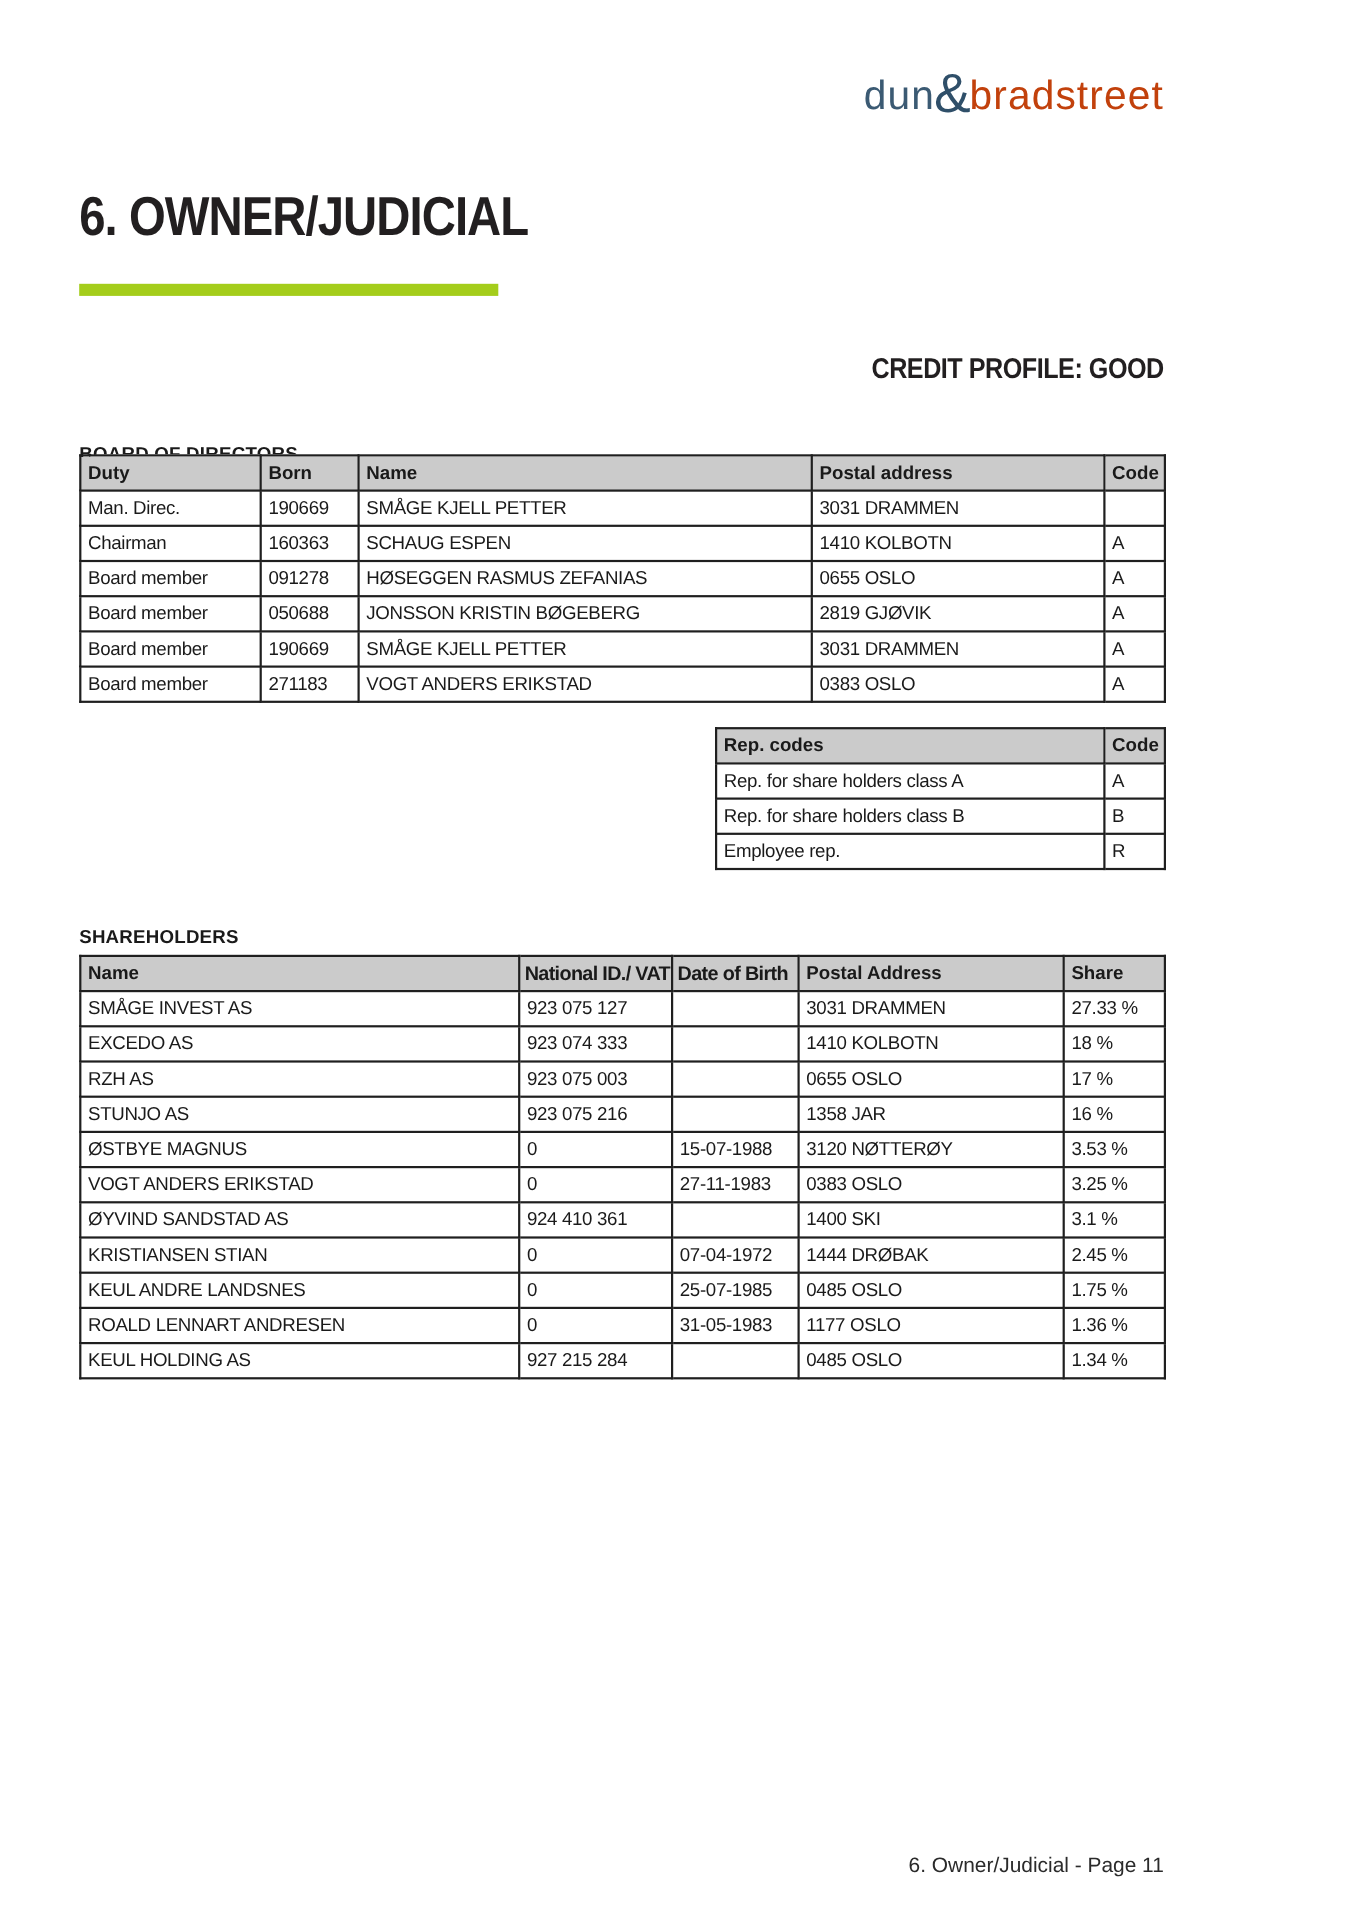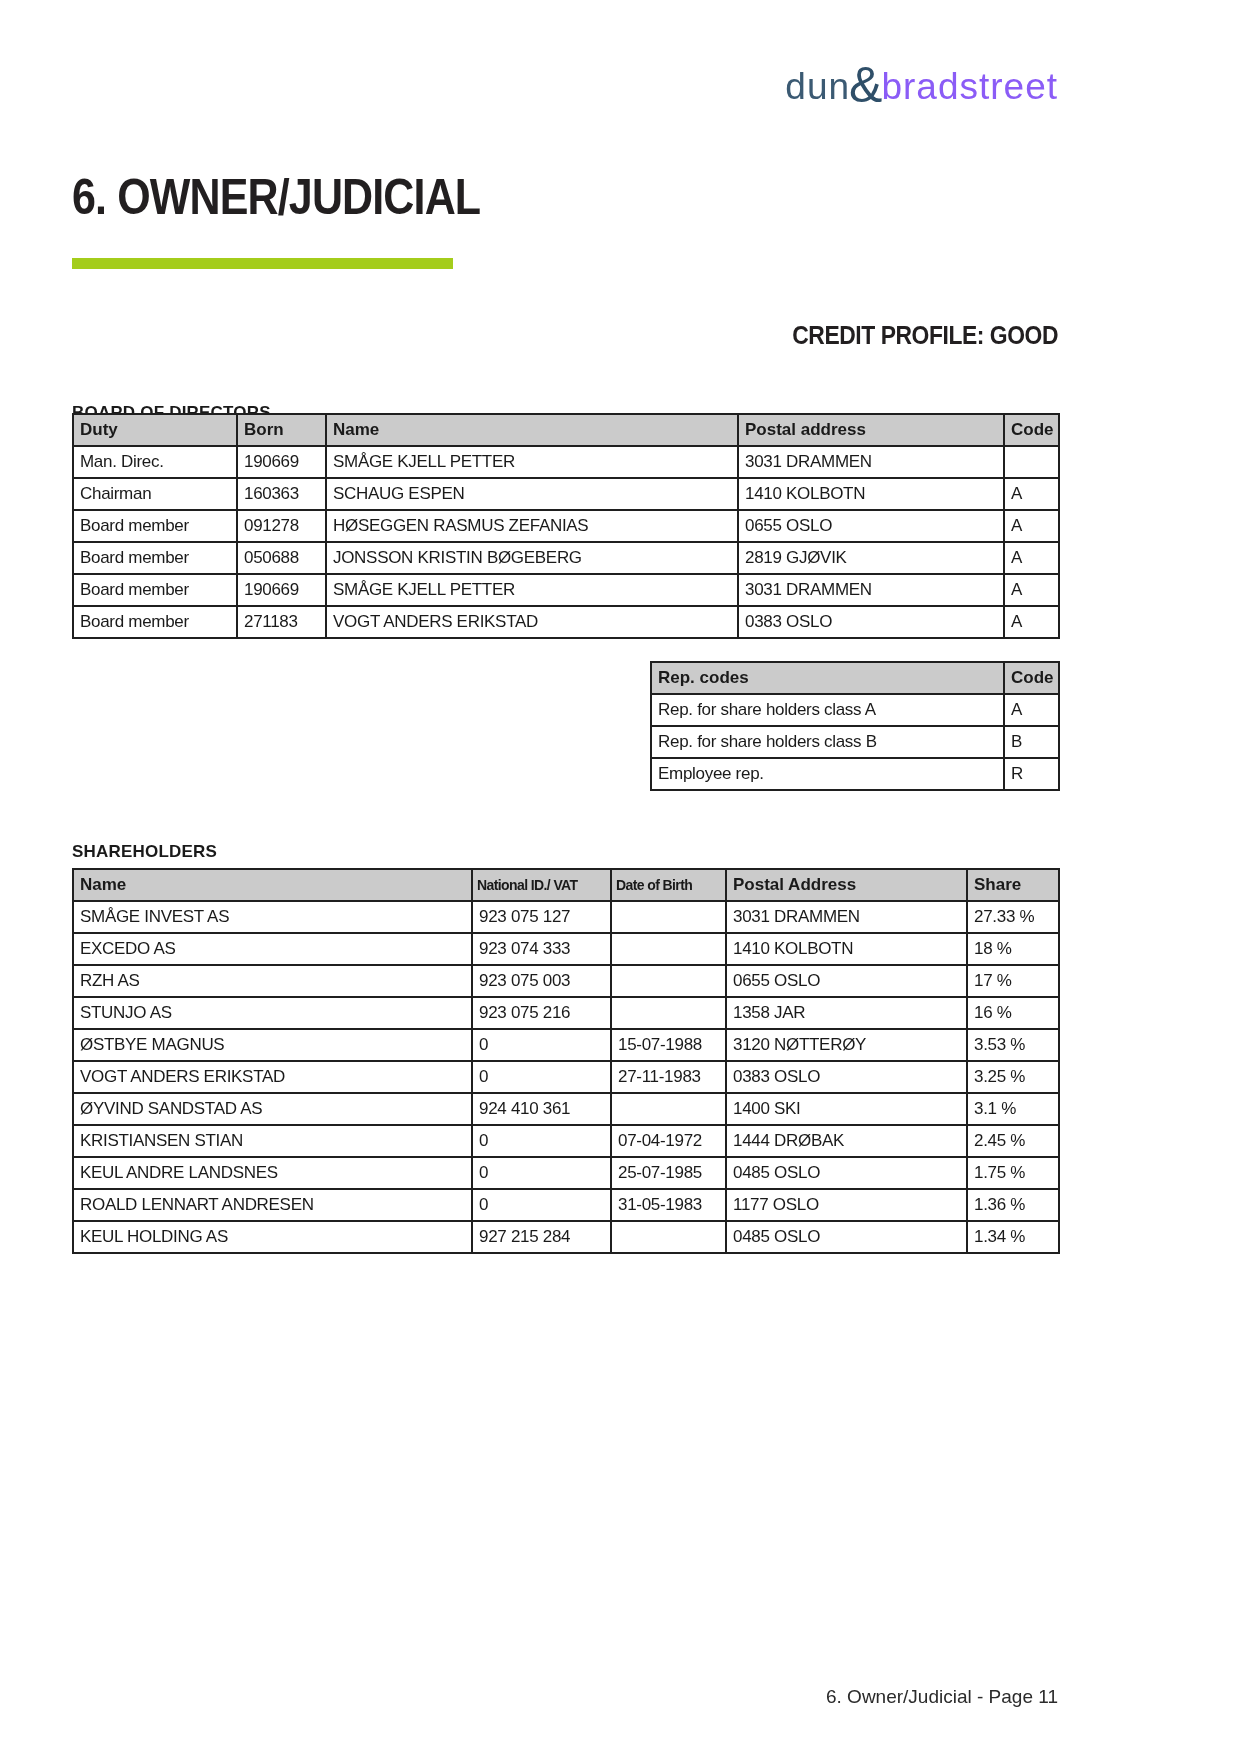--- a/index.html
+++ b/index.html
@@ -17,21 +17,21 @@
   .logo {
     position: absolute;
     top: 66px;
     right: 183px;
     display: flex;
     align-items: baseline;
     white-space: nowrap;
   }
   .logo .word1 { font-size: 37px; color: #3b5a73; letter-spacing: 1px; }
   .logo .amp   { font-size: 50px; color: #2f4f69; line-height: 0; position: relative; top: 3px; margin: 0 -1px; font-weight: 400; }
-  .logo .word2 { font-size: 37px; color: #8b5cf6; letter-spacing: 1px; }
+  .logo .word2 { font-size: 37px; color: #c2410c; letter-spacing: 1px; }
 
   
   .page-title {
     position: absolute;
     left: 72px;
     top: 168px;
     font-size: 50px;
     font-weight: 900;
     letter-spacing: -1px;
     color: #221f20;
@@ -93,21 +93,21 @@
   th {
     background: #cbcbcb;
     font-weight: bold;
     font-size: 17px;
   }
   td { letter-spacing: -0.3px; }
 
   .board-table { left: 72px; top: 413px; width: 986px; border-radius: 18px; }
   .repcodes-table { left: 650px; top: 661px; width: 408px; }
   .shareholders-table { left: 72px; top: 868px; width: 986px; }
-  .shareholders-table th.condensed { font-size: 14px; letter-spacing: -0.6px; padding: 2px 4px; }
+  .shareholders-table th.condensed { font-size: 18px; letter-spacing: -0.6px; padding: 2px 4px; }
 
   
   .footer-text {
     position: absolute;
     right: 183px;
     top: 1674px;
     font-size: 19px;
     color: #2b2b2b;
     white-space: nowrap;
     margin-top: 12px;

